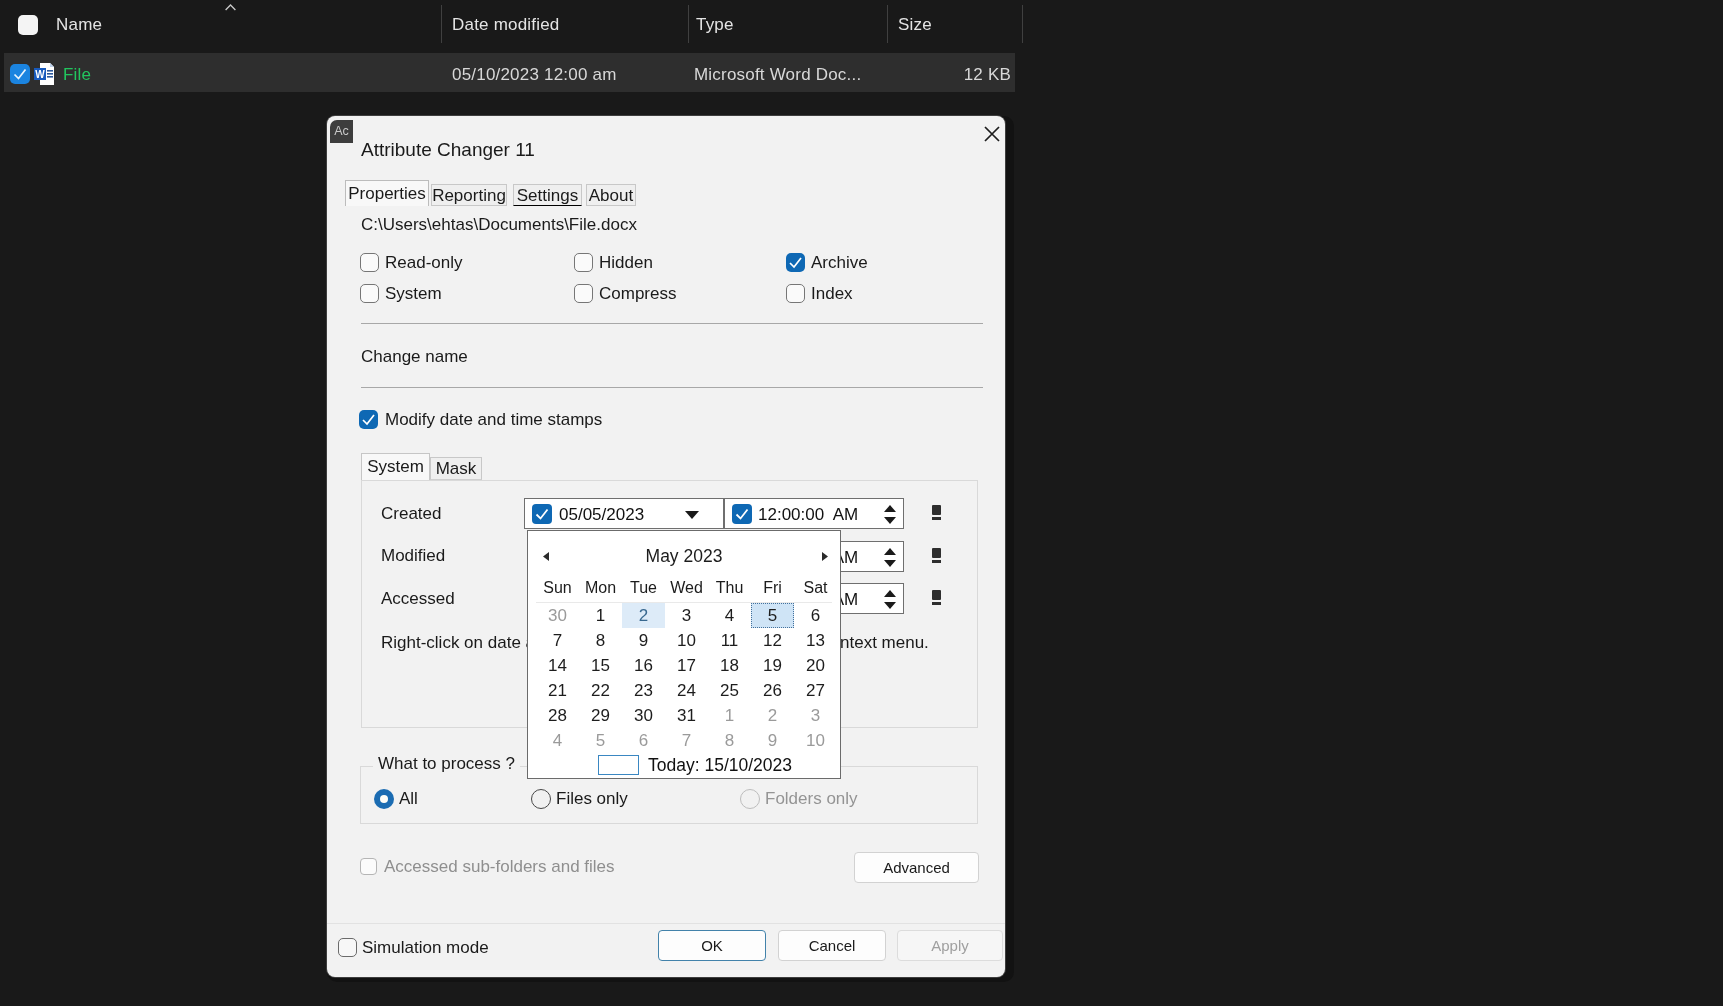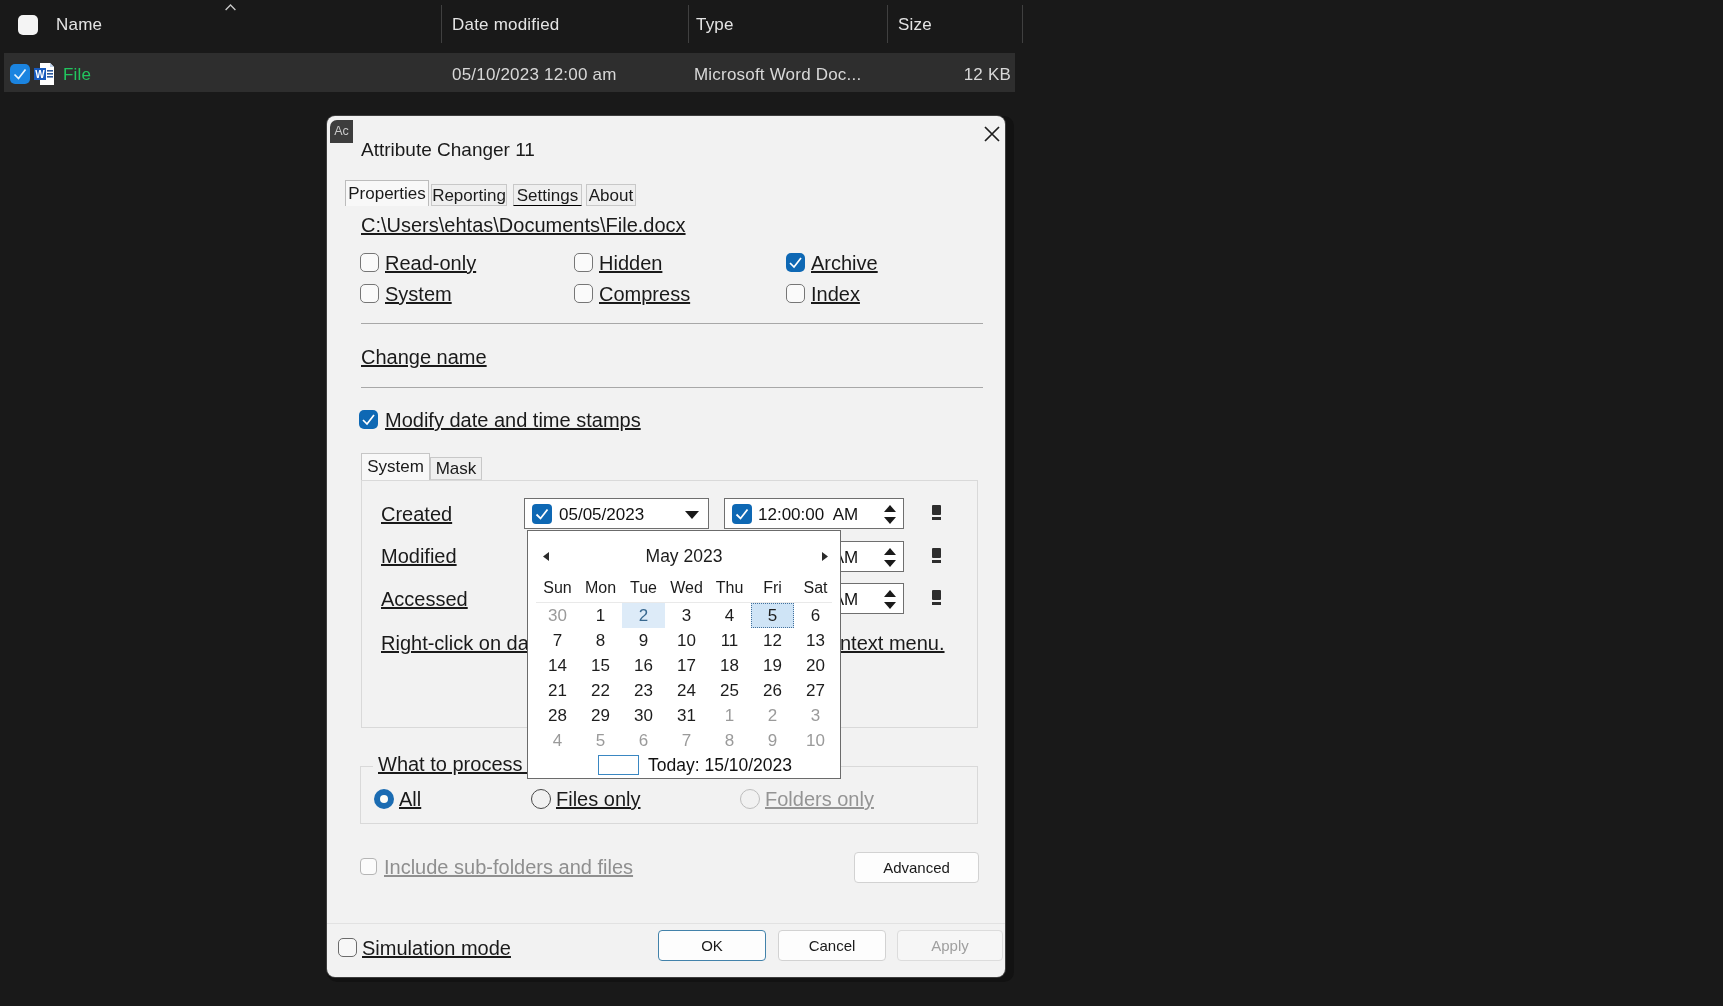--- a/index.html
+++ b/index.html
@@ -12,21 +12,21 @@
   .sep { width:1px; background:#404040; top:5px; height:38px; }
   #row { left:4px; top:53px; width:1011px; height:39px; background:#2e2e2e; }
   .rowtxt { color:#d8d8d8; font-size:17px; letter-spacing:0.2px; line-height:21px; top:64px; }
 
   .cb { border-radius:5px; }
 
   
   #dlgband { left:327px; top:116px; width:687px; height:866px; background:#121212; border-radius:10px; }
   #dlg { left:327px; top:116px; width:678px; height:861px; background:#f2f2f2;
          border-radius:8px; box-shadow:0 0 0 1px #3e3e3e; }
-  .t15 { font-size:20px; color:#1a1a1a; line-height:20px; white-space:pre;text-decoration:underline; }
+  .t15 { font-size:17px; color:#1a1a1a; line-height:20px; white-space:pre; }
   .gray { color:#949494; }
 
   .tab { border:1px solid #bcbcbc; border-bottom:none; background:#f8f8f8; text-align:center; font-size:17px; color:#1a1a1a; overflow:hidden; white-space:nowrap; }
   .tab.inactive { background:#efefef; border:1px solid #c8c8c8; }
 
   .hline { height:1px; background:#a8a8a8; }
 
   .ucb { width:19px; height:19px; border:1.5px solid #767676; border-radius:5px; background:#fafafa; }
   .bcb { width:19px; height:19px; border-radius:5px; background:#0e68b4; }
   .bcb svg, .ucb svg { position:absolute; left:0; top:0; }
@@ -135,21 +135,21 @@
 
   <div class="abs tab" style="left:34px; top:337px; width:69px; height:27px; line-height:26px; z-index:2; border-color:#c6c6c6;">System</div>
   <div class="abs tab inactive" style="left:103px; top:341px; width:52px; height:23px; line-height:22px; border-bottom:1px solid #cfcfcf;">Mask</div>
 
   <div class="abs grp" style="left:34px; top:364px; width:617px; height:248px;"></div>
 
   <div class="abs t15" style="left:54px; top:388px;">Created</div>
   <div class="abs t15" style="left:54px; top:430px;">Modified</div>
   <div class="abs t15" style="left:54px; top:473px;">Accessed</div>
 
-  <div class="abs combo" style="left:197px; top:382px; width:185px; height:31px; border-color:#6f6f6f;">
+  <div class="abs combo" style="left:197px; top:382px; width:200px; height:31px; border-color:#6f6f6f;">
     <div class="abs bcb" style="left:7px; top:5px; width:20px; height:20px; border-radius:4px;">
       <svg width="20" height="20" viewBox="0 0 20 20">
           <polyline points="4.5,10.5 8.5,14.5 15.5,5.5" fill="none" stroke="#fff" stroke-width="1.8"></polyline>
         </svg>
     </div>
     <div class="abs" style="left:34px; top:5px; font-size:17px; color:#111; line-height:21px;">05/05/2023</div>
     <svg class="abs" style="left:160px; top:12px;" width="14" height="8" viewBox="0 0 14 8">
         <path d="M0,0 h14 l-7,8 z" fill="#1a1a1a"></path>
       </svg>
   </div>
@@ -200,21 +200,21 @@
   <div class="abs" style="left:53px; top:679px; width:8px; height:8px; border-radius:50%; background:#fdfdf8;"></div>
   <div class="abs t15" style="left:72px; top:673px;">All</div>
 
   <div class="abs" style="left:204px; top:673px; width:20px; height:20px; border-radius:50%; border:1.5px solid #484848; background:#f1f1f1;"></div>
   <div class="abs t15" style="left:229px; top:673px;">Files only</div>
 
   <div class="abs" style="left:413px; top:673px; width:20px; height:20px; border-radius:50%; border:1.5px solid #bdbdbd; background:#f1f1f1;"></div>
   <div class="abs t15 gray" style="left:438px; top:673px;">Folders only</div>
 
   <div class="abs" style="left:33px; top:742px; width:17px; height:17px; border:1.2px solid #b5b5b5; border-radius:4px; background:#fbfbfb;"></div>
-  <div class="abs t15" style="left:57px; top:741px; color:#8f8f8f;">Include sub-folders and files</div>
+  <div class="abs t15" style="left:57px; top:741px; color:#8f8f8f;">Accessed sub-folders and files</div>
 
   <div class="abs btn" style="left:527px; top:736px; width:125px; height:31px; line-height:29px;">Advanced</div>
 
   <div class="abs" style="left:0; top:807px; width:678px; height:1px; background:#e2e2e2;"></div>
   <div class="abs" style="left:11px; top:822px; width:19px; height:19px; border:1.5px solid #6b6b6b; border-radius:5px; background:#f7f7f7;"></div>
   <div class="abs t15" style="left:35px; top:822px;">Simulation mode</div>
 
   <div class="abs btn" style="left:331px; top:814px; width:108px; height:31px; line-height:29px; border-color:#4282aa;">OK</div>
   <div class="abs btn" style="left:451px; top:814px; width:108px; height:31px; line-height:29px;">Cancel</div>
   <div class="abs btn" style="left:570px; top:814px; width:106px; height:31px; line-height:29px; background:#f6f6f6; border-color:#dcdcdc; color:#9f9f9f;">Apply</div>

